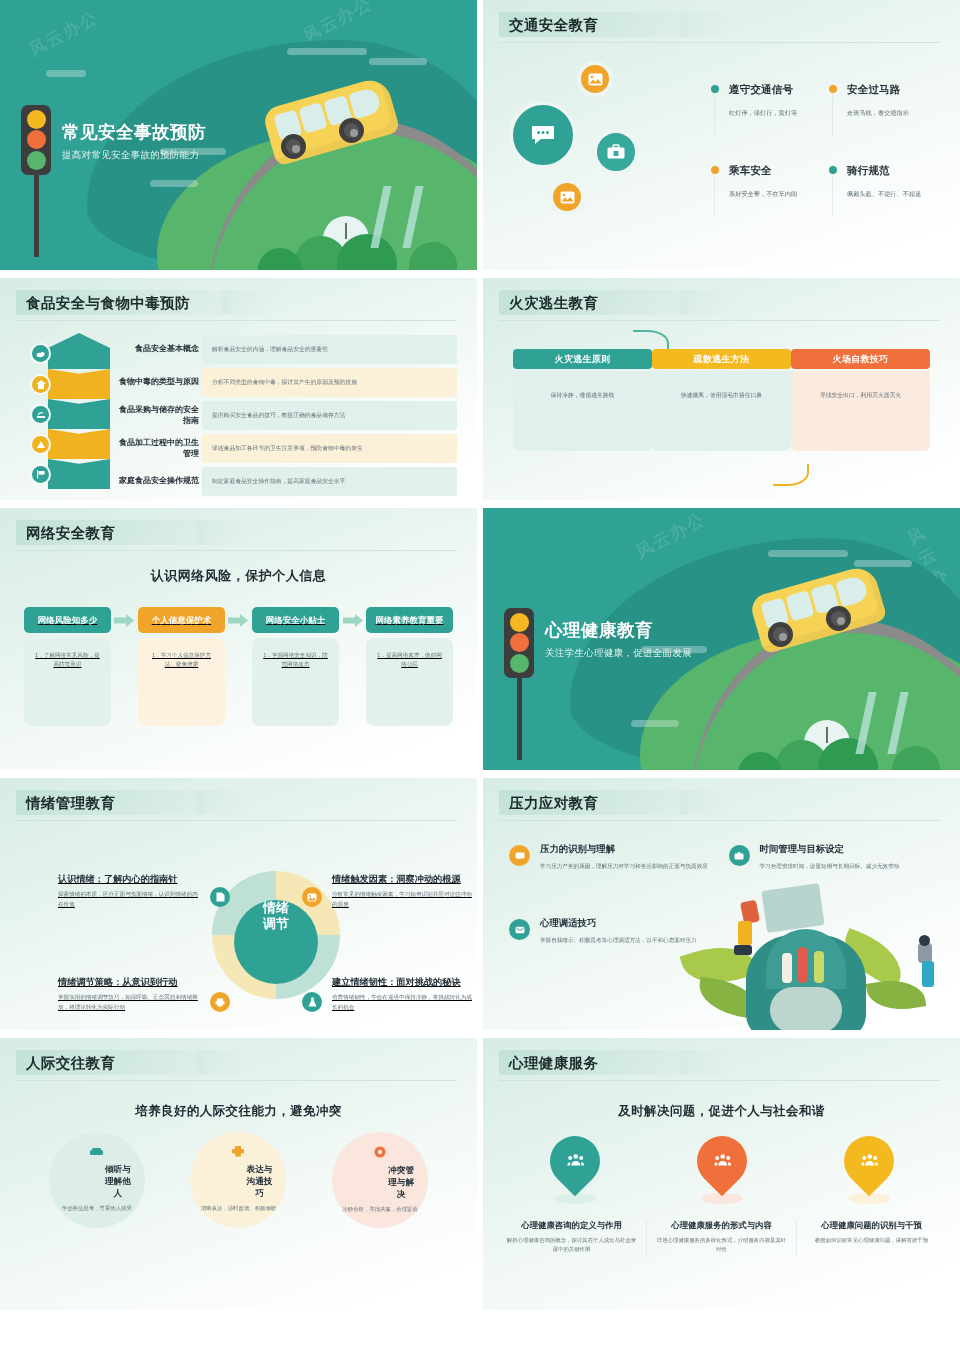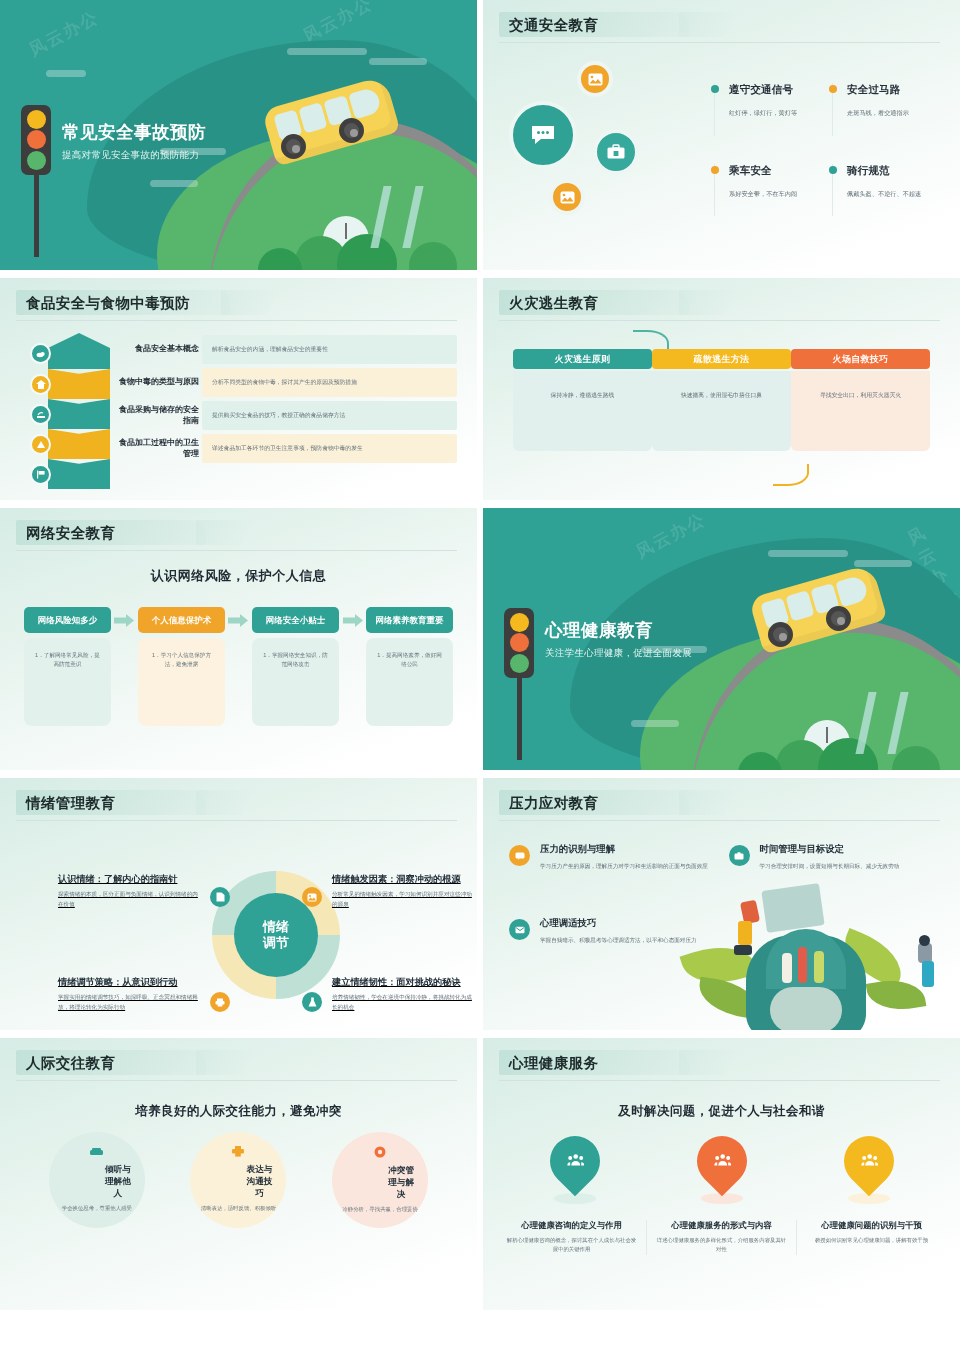--- a/index.html
+++ b/index.html
@@ -96,33 +96,33 @@
   .s4-wrap { display:flex; padding: 28px 30px 0 30px; position:relative;}
   .fcol { flex:1; }
   .fcol .cap { height: 20px; border-radius:4px; color:#fff; font-size:9px; font-weight:bold;
      display:flex; align-items:center; justify-content:center; letter-spacing:.3px;}
   .fcol .bd { height: 80px; border-radius:0 0 6px 6px; margin-top:2px; font-size:5.8px; color:#5c6a72;
      display:flex; align-items:flex-start; justify-content:center; padding-top: 20px; }
 
   
   .s5-title { text-align:center; font-size: 13px; font-weight:bold; color:#1f2a33; margin-top: 16px; letter-spacing:.5px;}
   .s5-row { display:flex; align-items:flex-start; padding: 22px 24px 0 24px; gap:3px; }
-  .step { width: 90px; }
+  .step { width: 90px; text-decoration: underline; }
   .step .cap { height: 26px; border-radius:5px; color:#fff; font-size:8.5px; font-weight:bold;
       display:flex; align-items:center; justify-content:center; text-align:center; line-height:1.2; padding:0 3px;}
   .step .bd { height: 88px; border-radius: 8px; margin-top:5px; font-size:5.6px; color:#66747d;
       padding: 13px 9px 0 9px; text-align:center; line-height:1.6; }
   .arw { width: 22px; height: 26px; display:flex; align-items:center; justify-content:center; }
 
   
   .s7 { position:relative; height: 100%; }
   .donut { position:absolute; left: 212px; top: 50px; width: 128px; height:128px; border-radius:50%;
      background: conic-gradient(#f6e7b6 0deg 90deg, #bfe0d4 90deg 180deg, #f6e7b6 180deg 270deg, #bfe0d4 270deg 360deg); }
-  .donut .hole { position:absolute; left: 22px; top: 22px; width: 84px; height:84px; border-radius:50%;
-     background:#2fa195; color:#fff; display:flex; align-items:center; justify-content:center; text-align:center;
+  .donut .hole { position:absolute; left: 22px; top: 29px; width: 84px; height:84px; border-radius:50%;
+     background:#2fa195; color:#fff; display:flex; justify-content:center; text-align:center;
      font-size: 13px; font-weight:bold; line-height:1.25; }
   .emo { position:absolute; width: 140px; text-decoration: underline; }
   .emo h4 { font-size: 9.2px; font-weight:bold; color:#23303a; line-height:1.35; }
   .emo p { font-size: 5.6px; color:#5f6d77; line-height:1.75; margin-top:5px; }
   .emo .ei { position:absolute; width: 20px; height:20px; border-radius:50%; display:flex;
      align-items:center; justify-content:center; color:#fff; font-size:8px; }
 
   
   .s8-grid { display:grid; grid-template-columns: 1fr 1fr; padding: 22px 26px 0 26px; row-gap: 46px; column-gap: 14px; }
   .sitem { display:flex; gap:10px; }
@@ -334,20 +334,24 @@
           <div class="lbl">食物中毒的类型与原因</div>
           <div class="bar2" style="background:#fbf0d8;">分析不同类型的食物中毒，探讨其产生的原因及预防措施</div>
         </div>
         <div class="s3-row">
           <div class="lbl">食品采购与储存的安全指南</div>
           <div class="bar2" style="background:#e0f0ea;">提供购买安全食品的技巧，教授正确的食品储存方法</div>
         </div>
         <div class="s3-row">
           <div class="lbl">食品加工过程中的卫生管理</div>
           <div class="bar2" style="background:#fbf0d8;">详述食品加工各环节的卫生注意事项，预防食物中毒的发生</div>
+        </div>
+        <div class="s3-row">
+          <div class="lbl">家庭食品安全操作规范</div>
+          <div class="bar2" style="background:#e0f0ea;">制定家庭食品安全操作指南，提高家庭食品安全水平</div>
         </div>
       </div>
     </div>
   </div>
 
   <div class="slide h222 content-slide">
     <div class="hdr">
       <div class="bar"></div>
         <div class="tail"></div>
       <h2>火灾逃生教育</h2>

